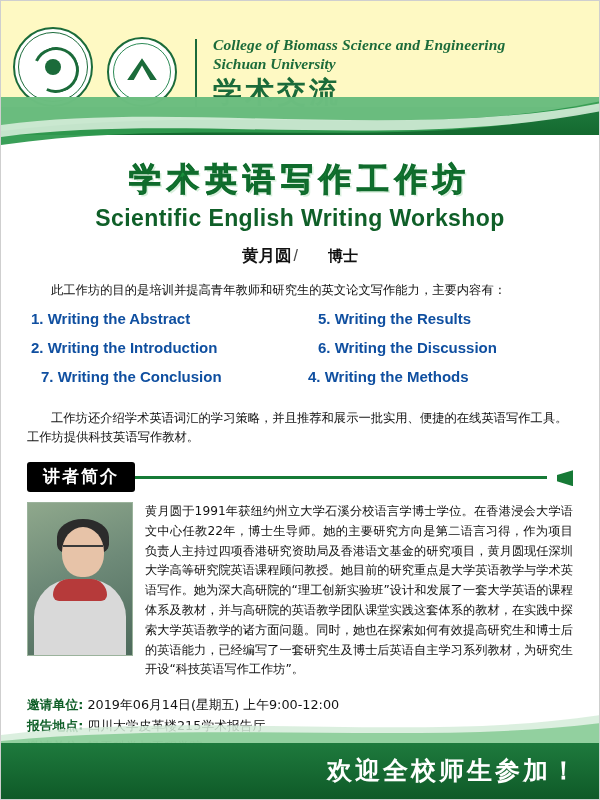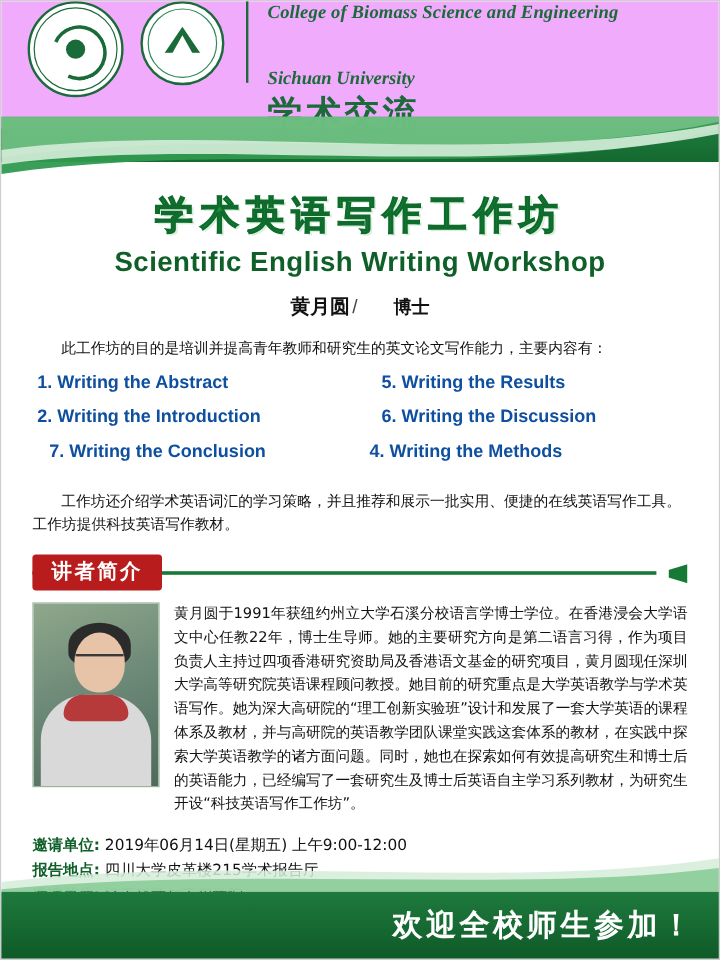--- a/index.html
+++ b/index.html
@@ -20,24 +20,24 @@
     background: #ffffff;
     box-sizing: border-box;
     border: 1px solid #cfcfcf;
     overflow: hidden;
   }
 
   
   .header {
     position: relative;
     height: 106px;
-    background: #f0abfc;
+    background: #fef9c3;
     display: flex;
-    align-items: flex-start;
-    padding-left: 22px;
+    align-items: flex-end;
+    padding-left: 12px;
     box-sizing: border-box;
   }
   .logo-scu {
     width: 76px;
     height: 76px;
     border-radius: 50%;
     border: 2px solid #1b6b3a;
     position: relative;
     flex: 0 0 auto;
     background: #ffffff;
@@ -127,21 +127,20 @@
     line-height: 1.25;
     letter-spacing: 0.1px;
   }
   .hdr-en2 {
     font-family: "Liberation Serif", serif;
     font-weight: bold;
     font-style: italic;
     font-size: 15.5px;
     color: #1b6b3a;
     line-height: 1.25;
-    margin-top: 36px;
   }
   .hdr-cn {
     font-family: "DejaVu Sans", sans-serif;
     font-weight: bold;
     font-size: 29px;
     color: #1b6b3a;
     letter-spacing: 3px;
     margin-top: 3px;
     line-height: 1.05;
   }
@@ -259,21 +258,21 @@
   }
 
   
   .sec-head {
     position: relative;
     margin-top: 14px;
     height: 30px;
   }
   .sec-head .tab {
     display: inline-block;
-    background: #b91c1c;
+    background: #000000;
     color: #ffffff;
     font-family: "DejaVu Sans", sans-serif;
     font-weight: bold;
     font-size: 17px;
     letter-spacing: 2px;
     padding: 3px 16px 4px 16px;
     border-radius: 3px;
     position: relative;
     z-index: 2;
   }

